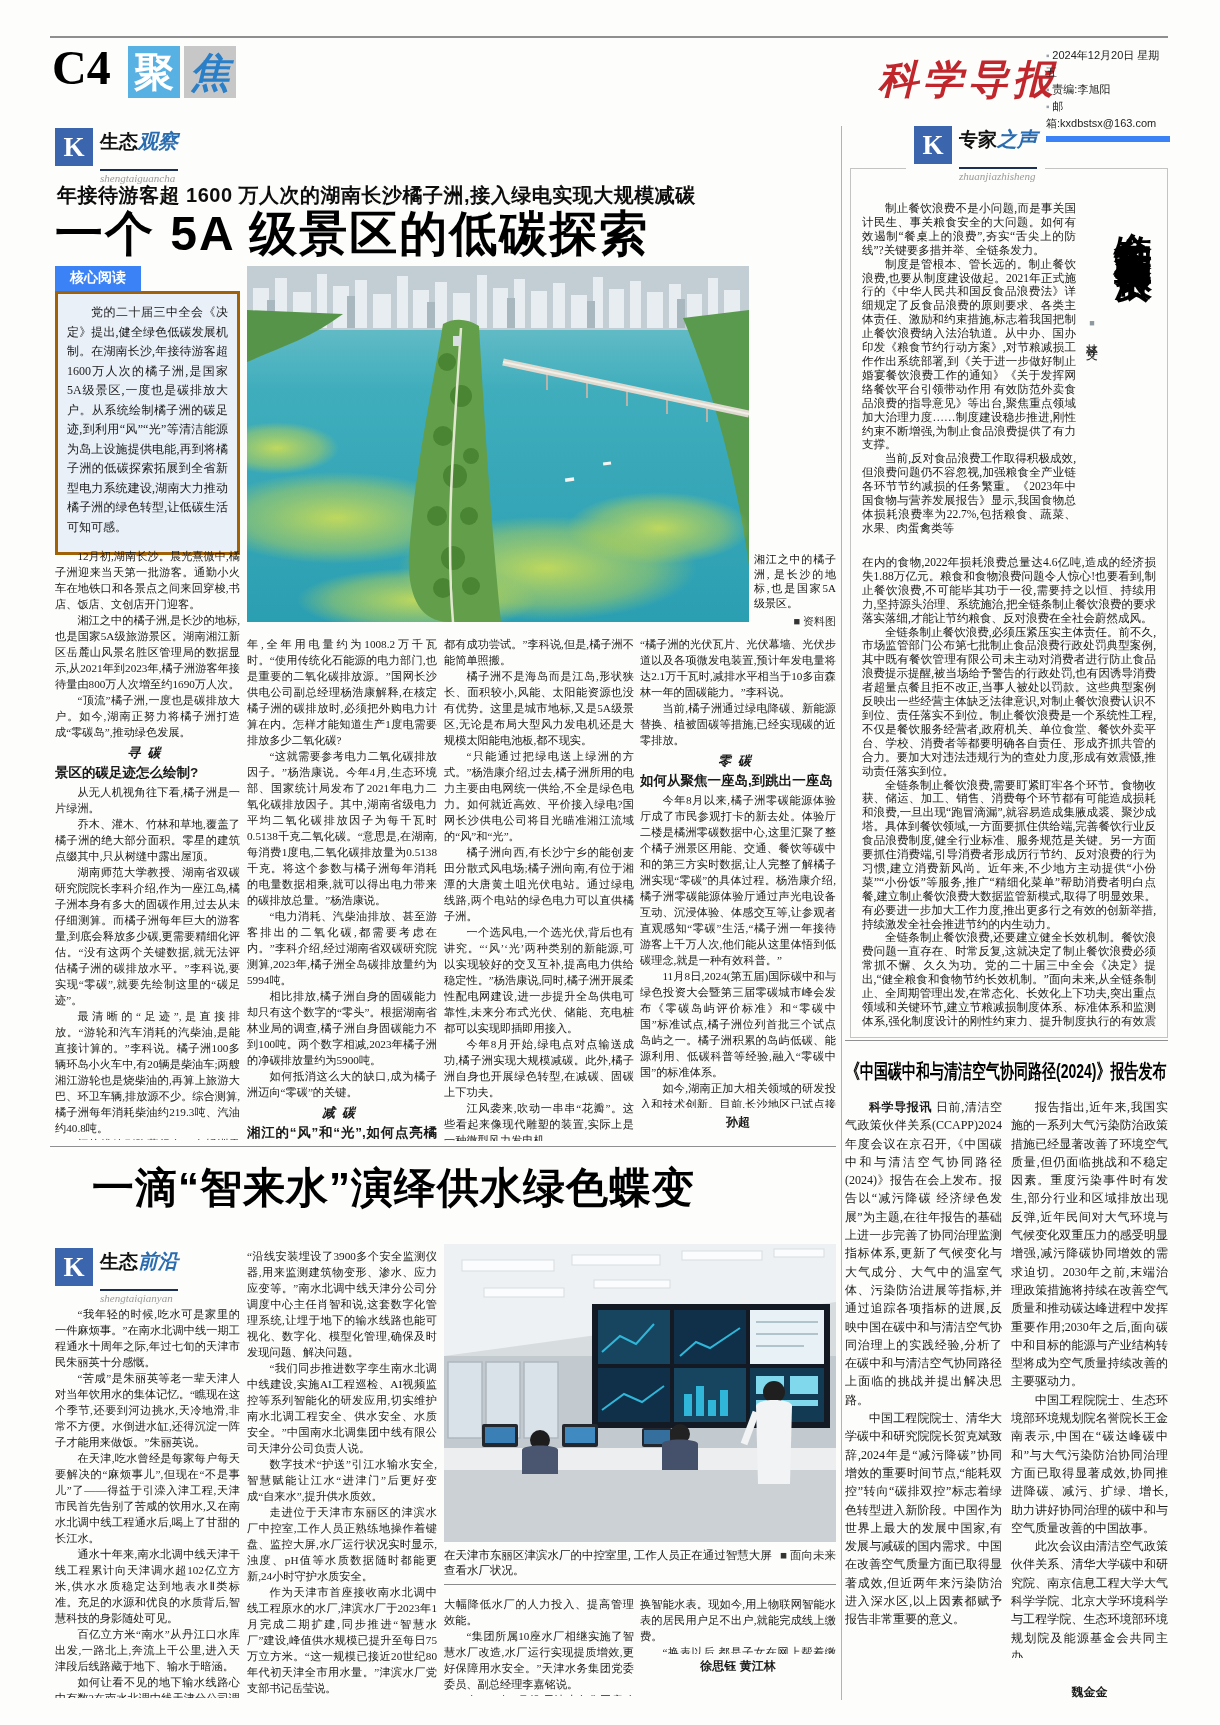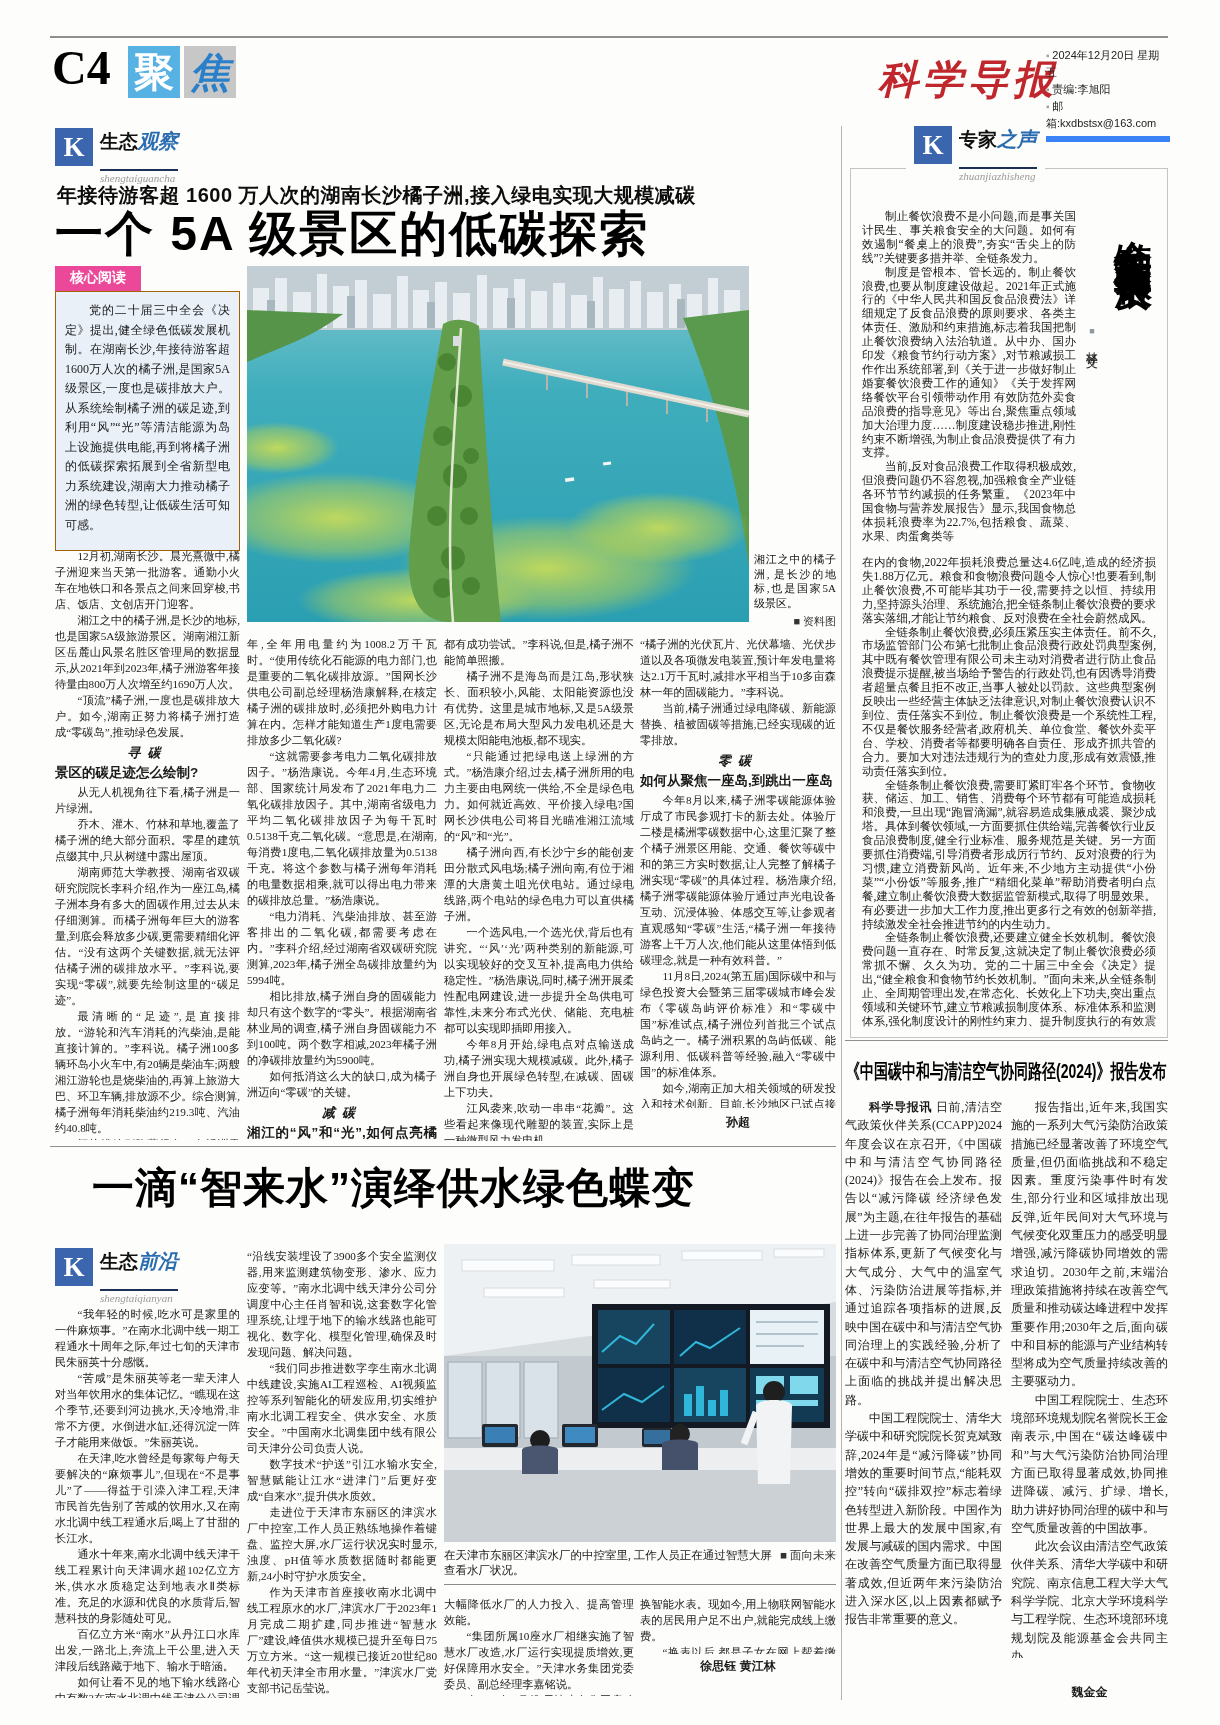--- a/index.html
+++ b/index.html
@@ -37,23 +37,23 @@
   .blk-s{text-align:center;font-weight:700;font-size:13px;letter-spacing:7px;margin:5px 0 3px;
          font-family:"Liberation Serif",serif;font-style:italic;}
   .blk-h{font-family:"Liberation Sans",sans-serif;font-weight:700;font-size:13.5px;line-height:17px;
          margin:1px 0 3px;text-indent:0;}
   .byline{font-weight:700;font-size:12px;text-align:center;font-family:"Liberation Sans",sans-serif;}
 
   
   .kicker{font-family:"Liberation Sans",sans-serif;font-weight:700;font-size:20px;color:#0d0d0d;letter-spacing:.5px;}
   .headline1{font-family:"Liberation Sans",sans-serif;font-weight:900;font-size:48px;color:#000;letter-spacing:2px;}
   .corebox{width:185px;}
-  .coretab{display:inline-block;background:#ec4899;color:#fff;font-family:"Liberation Sans",sans-serif;
+  .coretab{display:inline-block;background:#3b82f6;color:#fff;font-family:"Liberation Sans",sans-serif;
            font-weight:700;font-size:14px;padding:3px 15px 4px;}
-  .corebody{background:#e9f0f8;border:1px solid #a16207;padding:9px 9px;font-size:12px;line-height:19.5px;
+  .corebody{background:#e9f0f8;border:3px solid #a16207;padding:9px 9px;font-size:12px;line-height:19.5px;
             text-align:justify;height:240px;overflow:hidden;font-weight:500;}
   .photocap{font-size:11px;line-height:14.5px;text-align:justify;color:#111;}
   .photocap .credit{display:block;text-align:right;margin-top:4px;color:#333;}
 
   
   .expert-frame{border:1px solid #c4c4c4;background:#fdfdfb;}
   .expert-text{font-family:"Liberation Serif",serif;font-size:11.5px;line-height:13.9px;text-align:justify;overflow:hidden;}
   .vheadline{writing-mode:vertical-rl;font-family:"Liberation Sans",sans-serif;font-weight:900;
              font-size:38px;letter-spacing:4px;color:#000;}
   .vbyline{writing-mode:vertical-rl;font-size:12px;color:#222;letter-spacing:2px;}
@@ -353,21 +353,21 @@
 
   <div class="abs expert-frame" style="left:850px;top:168px;width:316px;height:868px;"></div>
   <div class="abs badge" style="left:906px;top:126px;padding:0 8px;">
     <div class="kbox">K</div>
     <div>
       <div class="bt"><span class="zh1">专家</span><span class="zh2">之声</span></div>
       <div class="py">zhuanjiazhisheng</div>
     </div>
   </div>
 
-  <div class="abs" style="left:862px;top:202px;width:296px;height:346px;display:flex;gap:7px;margin-top:8px;">
+  <div class="abs" style="left:862px;top:202px;width:296px;height:346px;display:flex;gap:7px;">
     <div class="expert-text" style="flex:1;height:346px;">
         <div class="blk blk-p">制止餐饮浪费不是小问题,而是事关国计民生、事关粮食安全的大问题。如何有效遏制“餐桌上的浪费”,夯实“舌尖上的防线”?关键要多措并举、全链条发力。</div>
         <div class="blk blk-p">制度是管根本、管长远的。制止餐饮浪费,也要从制度建设做起。2021年正式施行的《中华人民共和国反食品浪费法》详细规定了反食品浪费的原则要求、各类主体责任、激励和约束措施,标志着我国把制止餐饮浪费纳入法治轨道。从中办、国办印发《粮食节约行动方案》,对节粮减损工作作出系统部署,到《关于进一步做好制止婚宴餐饮浪费工作的通知》《关于发挥网络餐饮平台引领带动作用 有效防范外卖食品浪费的指导意见》等出台,聚焦重点领域加大治理力度……制度建设稳步推进,刚性约束不断增强,为制止食品浪费提供了有力支撑。</div>
         <div class="blk blk-p">当前,反对食品浪费工作取得积极成效,但浪费问题仍不容忽视,加强粮食全产业链各环节节约减损的任务繁重。《2023年中国食物与营养发展报告》显示,我国食物总体损耗浪费率为22.7%,包括粮食、蔬菜、水果、肉蛋禽类等</div>
       </div>
     <div class="vbyline" style="height:346px;padding-top:116px;"><span class="sq">■ </span><span>林译文</span></div>
     <div class="vheadline" style="height:352px;">全链条制止餐饮浪费</div>
   </div>
   <div class="abs expert-text" style="left:862px;top:556px;width:294px;height:472px;">
       <div class="blk blk-c">在内的食物,2022年损耗浪费总量达4.6亿吨,造成的经济损失1.88万亿元。粮食和食物浪费问题令人惊心!也要看到,制止餐饮浪费,不可能毕其功于一役,需要持之以恒、持续用力,坚持源头治理、系统施治,把全链条制止餐饮浪费的要求落实落细,才能让节约粮食、反对浪费在全社会蔚然成风。</div>

